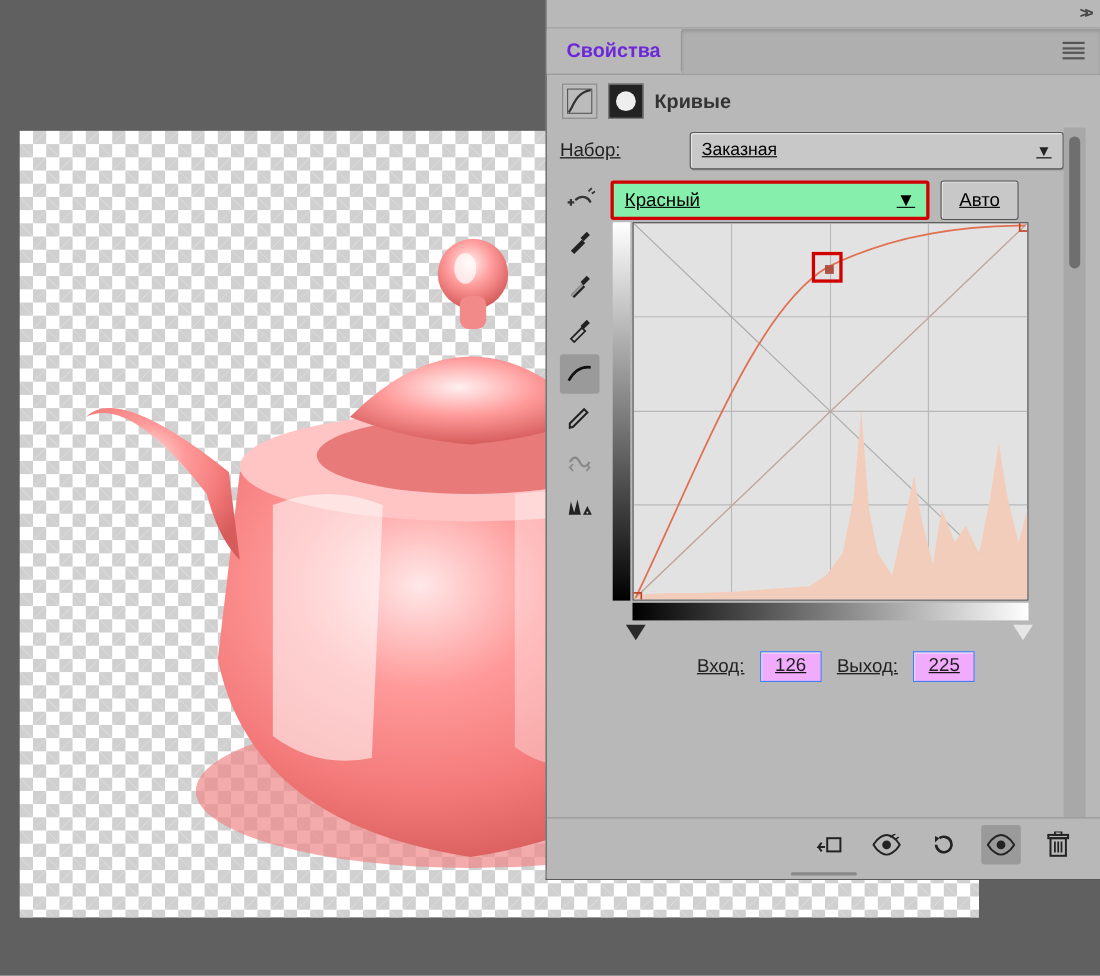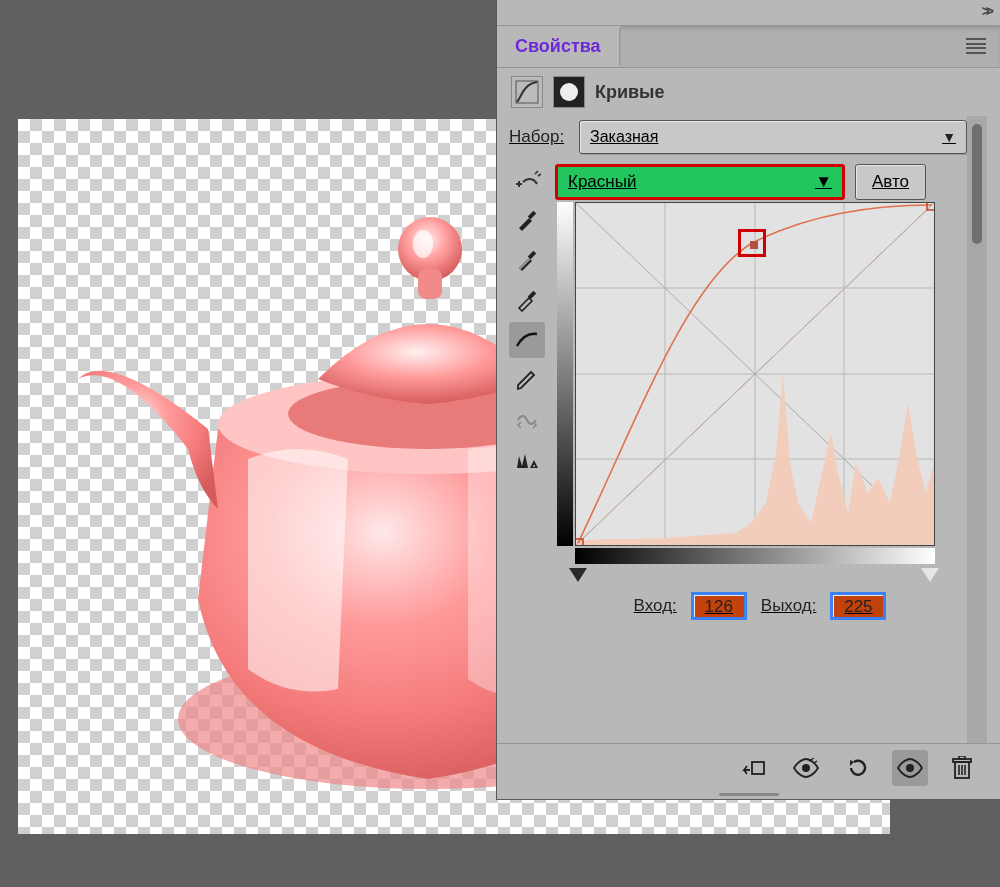--- a/index.html
+++ b/index.html
@@ -37,26 +37,26 @@
   .mask-icon .circ{ width:18px; height:18px; border-radius:50%; background:#eee; }
   .adj-title { font-size:18px; font-weight:bold; color:#333; }
 
   .body { flex:1; display:flex;text-decoration:underline; }
   .body-left { width: 470px; padding: 4px 0 0 12px; }
   .body-scroll { width: 20px; background:#a8a8a8; }
   .body-scroll .thumb{ width:10px; height:120px; background:#6f6f6f; border-radius:5px; margin: 8px auto 0; }
 
   .row { display:flex; align-items:center; gap:10px; margin-bottom: 10px; }
   .row-label { font-size:17px; color:#222; width:60px; }
-  .dd { flex:1; height:34px; background:#c8c8c8; border:1px solid #555; border-radius:3px; box-shadow: inset 1px 1px 0 #e8e8e8, 1px 1px 0 #999; display:flex; align-items:center; justify-content:space-between; padding:0 10px; font-size:16px; }
+  .dd { flex:1; height:34px; background:#c8c8c8; border:1px solid #555; border-radius:3px; box-shadow: inset 1px 1px 0 #e8e8e8, 1px 1px 0 #999; display:flex; align-items:center; justify-content:space-between; padding:0 10px; font-size:16px;margin-left:48px; }
   .dd .caret { font-size:14px; color:#222; }
 
   .row2 { display:flex; align-items:center; gap:10px; margin-bottom:2px; }
   .finger-icon { width:36px; color:#333; display:flex; align-items:center; justify-content:center; font-size:22px; }
-  .channel-dd { width:290px; height:36px; background:#22c55e; border:3px solid #d10000; border-radius:3px; display:flex; align-items:center; justify-content:space-between; padding:0 10px; font-size:17px; }
+  .channel-dd { width:290px; height:36px; background:#86efac; border:3px solid #d10000; border-radius:3px; display:flex; align-items:center; justify-content:space-between; padding:0 10px; font-size:17px; }
   .btn-auto { height:36px; padding:0 16px; background:#c8c8c8; border:1px solid #555; border-radius:3px; box-shadow:inset 1px 1px 0 #e8e8e8; font-size:17px; }
 
   .row3 { display:flex; gap:6px; }
   .tool-col { width:38px; display:flex; flex-direction:column; gap:4px; }
   .tool { width:36px; height:36px; border-radius:3px; display:flex; align-items:center; justify-content:center; color:#232323; }
   .tool.sel { background:#9a9a9a; }
   .tool.dis { color:#888; }
   .tool svg{ width:24px; height:24px; }
 
   .curve-col { flex:1; }
@@ -64,21 +64,21 @@
   
   .lgrad { position:absolute; left:0; top:0; width:16px; height:344px; background:linear-gradient(to bottom,#fff,#000); }
   
   .curve-inner { position:absolute; left:18px; top:0; width:360px; height:344px; background:#e2e2e2; border:1px solid #444; }
   
   .bgrad{ position:absolute; left:18px; bottom:-2px; width:360px; height:16px; background:linear-gradient(to right,#000,#fff); }
   .blk-tri { position:absolute; left:12px; bottom:-20px; width:0;height:0; border-left:9px solid transparent; border-right:9px solid transparent; border-top:14px solid #2a2a2a; }
   .wht-tri { position:absolute; right:-2px; bottom:-20px; width:0;height:0; border-left:9px solid transparent; border-right:9px solid transparent; border-top:14px solid #e6e6e6; }
 
   .io-row{ display:flex; gap:14px; justify-content:center; align-items:center; margin-top:30px; font-size:17px; color:#222; }
-  .io-row .val { width:56px; height:28px; background:#c2410c; border:3px solid #3b82f6; text-align:center; padding-top:2px; box-shadow:inset 1px 1px 0 #eee; }
+  .io-row .val { width:56px; height:28px; background:#f0abfc; border:1px solid #3b82f6; text-align:center; padding-top:2px; box-shadow:inset 1px 1px 0 #eee; }
 
   .footer { height:48px; border-top:1px solid #969696; display:flex; align-items:center; justify-content:flex-end; gap:16px; padding:0 20px; }
   .ficon { width:36px; height:36px; border-radius:3px; display:flex; align-items:center; justify-content:center; color:#2a2a2a; }
   .ficon.sel{ background:#9a9a9a; }
   .handle { height:8px; background:#b8b8b8; display:flex; justify-content:center; }
   .handle span{ width:60px; height:3px; background:#888; margin-top:2px; border-radius:2px; }
 
   .hi-point { position:absolute; width:28px; height:28px; border:3px solid #d10000; }
   .hi-point .sq{ position:absolute; left:9px; top:9px; width:8px; height:8px; background:#b05040; }
 </style>

